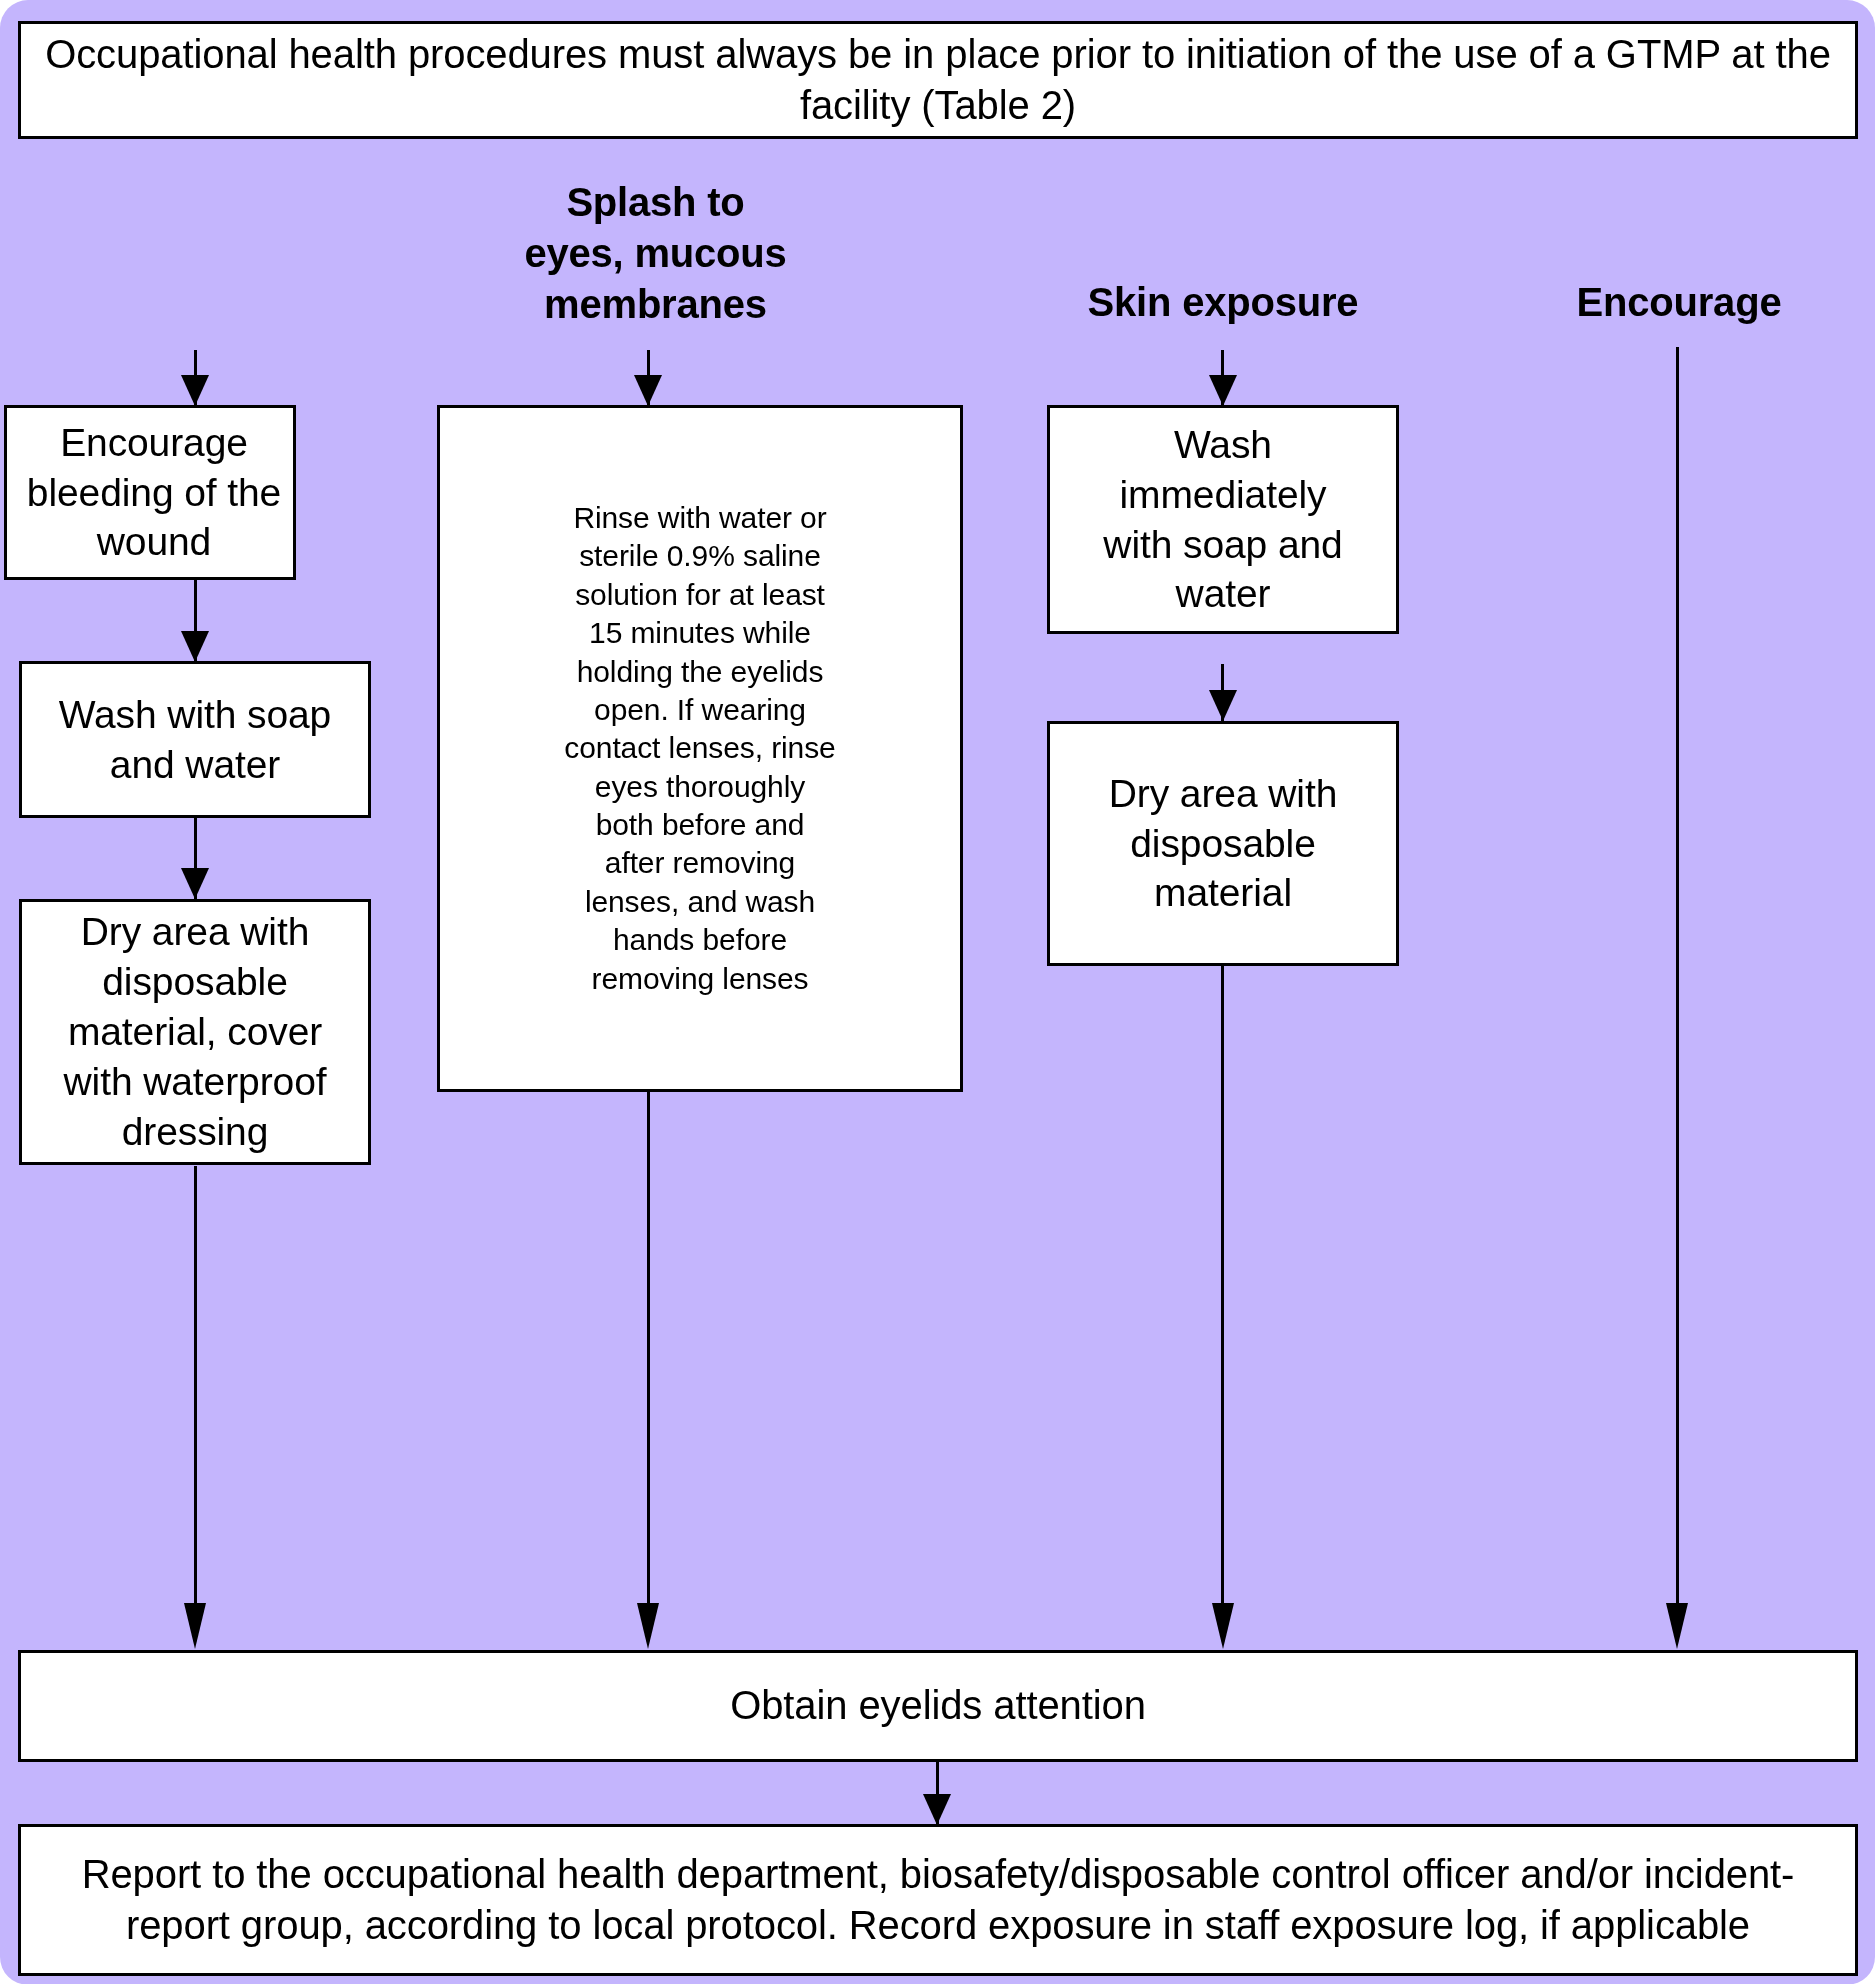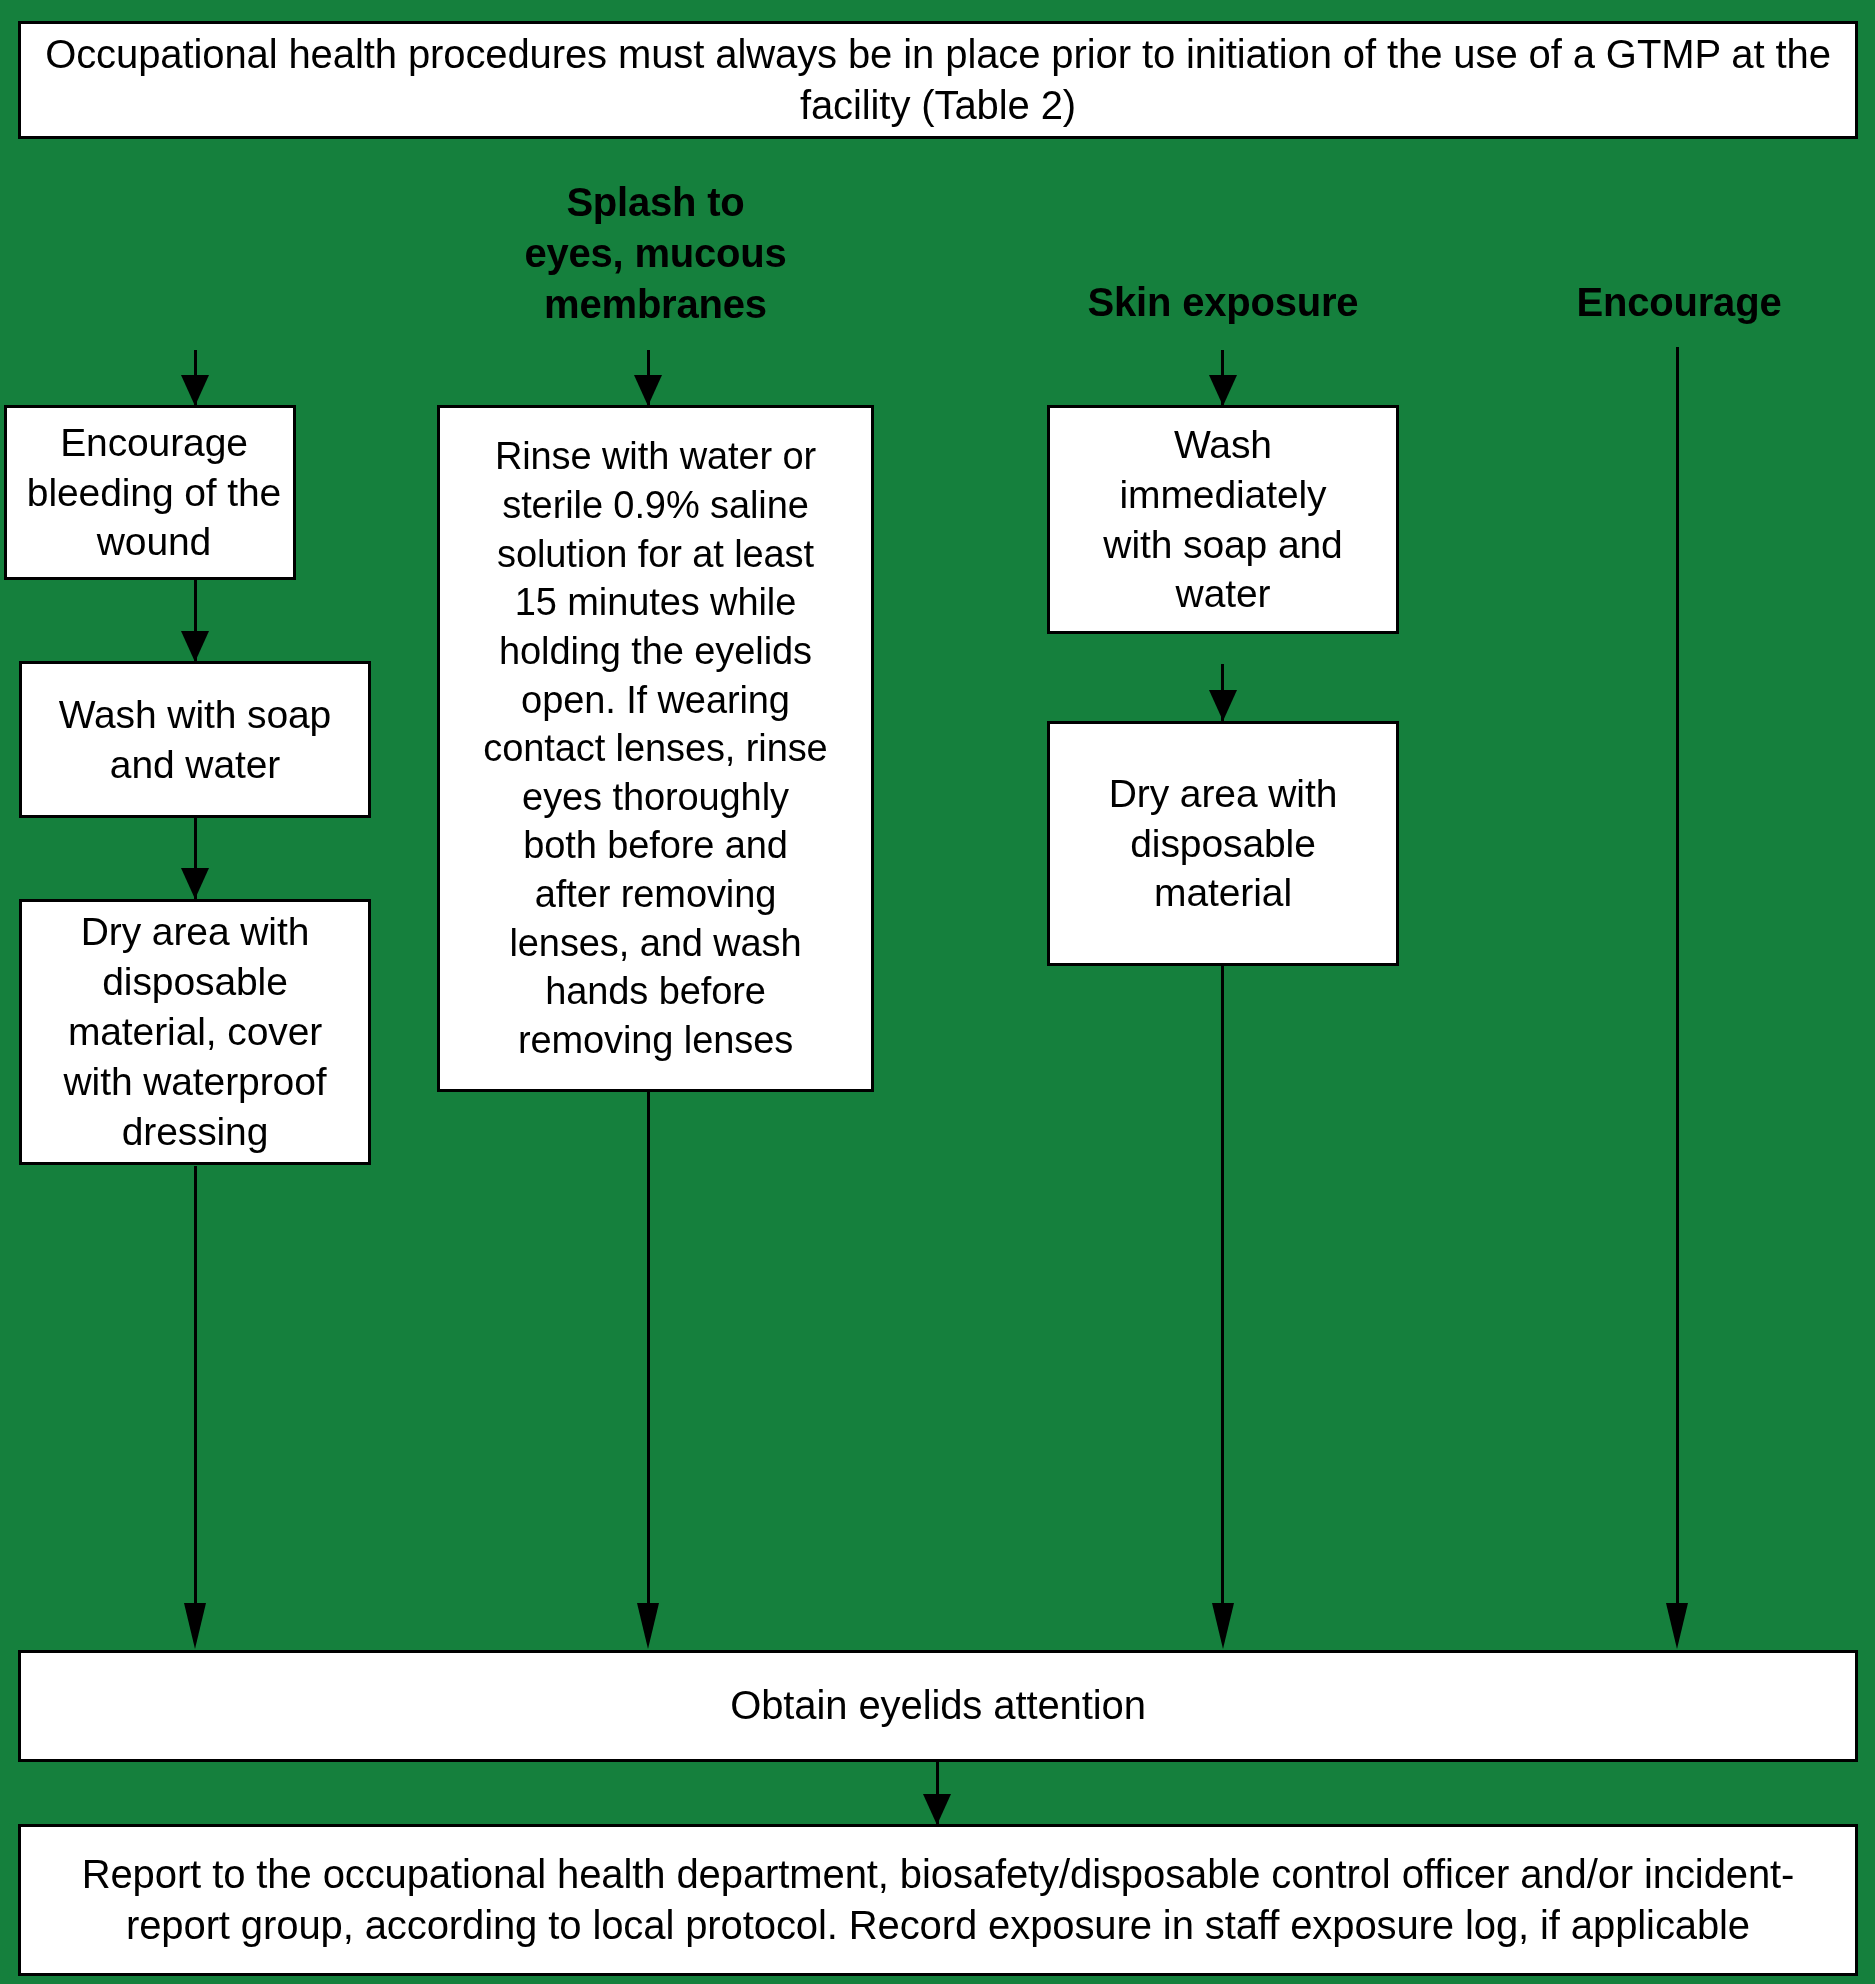--- a/index.html
+++ b/index.html
@@ -8,22 +8,23 @@
     background: #ffffff;
   }
   body {
     font-family: "Liberation Sans", sans-serif;
     color: #000000;
   }
   #canvas {
     position: relative;
     width: 1875px;
     height: 1985px;
-    background: #15803d;
+    background: #c4b5fd;
     overflow: hidden;
+    border-radius: 28px;
   }
   
   .box {
     position: absolute;
     box-sizing: border-box;
     border: 3.2px solid #000000;
     background: #ffffff;
     display: flex;
     align-items: center;
     justify-content: center;
@@ -73,21 +74,21 @@
   #head-splash   { left: 437px;  top: 177px; width: 437px; }
   #head-skin     { left: 1047px; top: 277px; width: 352px; }
   #head-inhale   { left: 1503px; top: 277px; width: 352px; }
 
   
   #c1-b1 { left: 4px; top: 405px;  width: 292px; height: 175px; font-size: 39px; padding-left: 8px; }
   #c1-b2 { left: 19px; top: 661px; width: 352px; height: 157px; font-size: 39px; }
   #c1-b3 { left: 19px; top: 899px; width: 352px; height: 266px; font-size: 39px; }
 
   
-  #c2-b1 { left: 437px; top: 405px; width: 437px; height: 687px; font-size: 38px; }
+  #c2-b1 { left: 437px; top: 405px; width: 526px; height: 687px; font-size: 30px; }
 
   
   #c3-b1 { left: 1047px; top: 405px;  width: 352px; height: 229px; font-size: 39px; }
   #c3-b2 { left: 1047px; top: 721px; width: 352px; height: 245px; font-size: 39px; }
 
   
   .vline {
     position: absolute;
     width: 3.2px;
     background: #000000;

